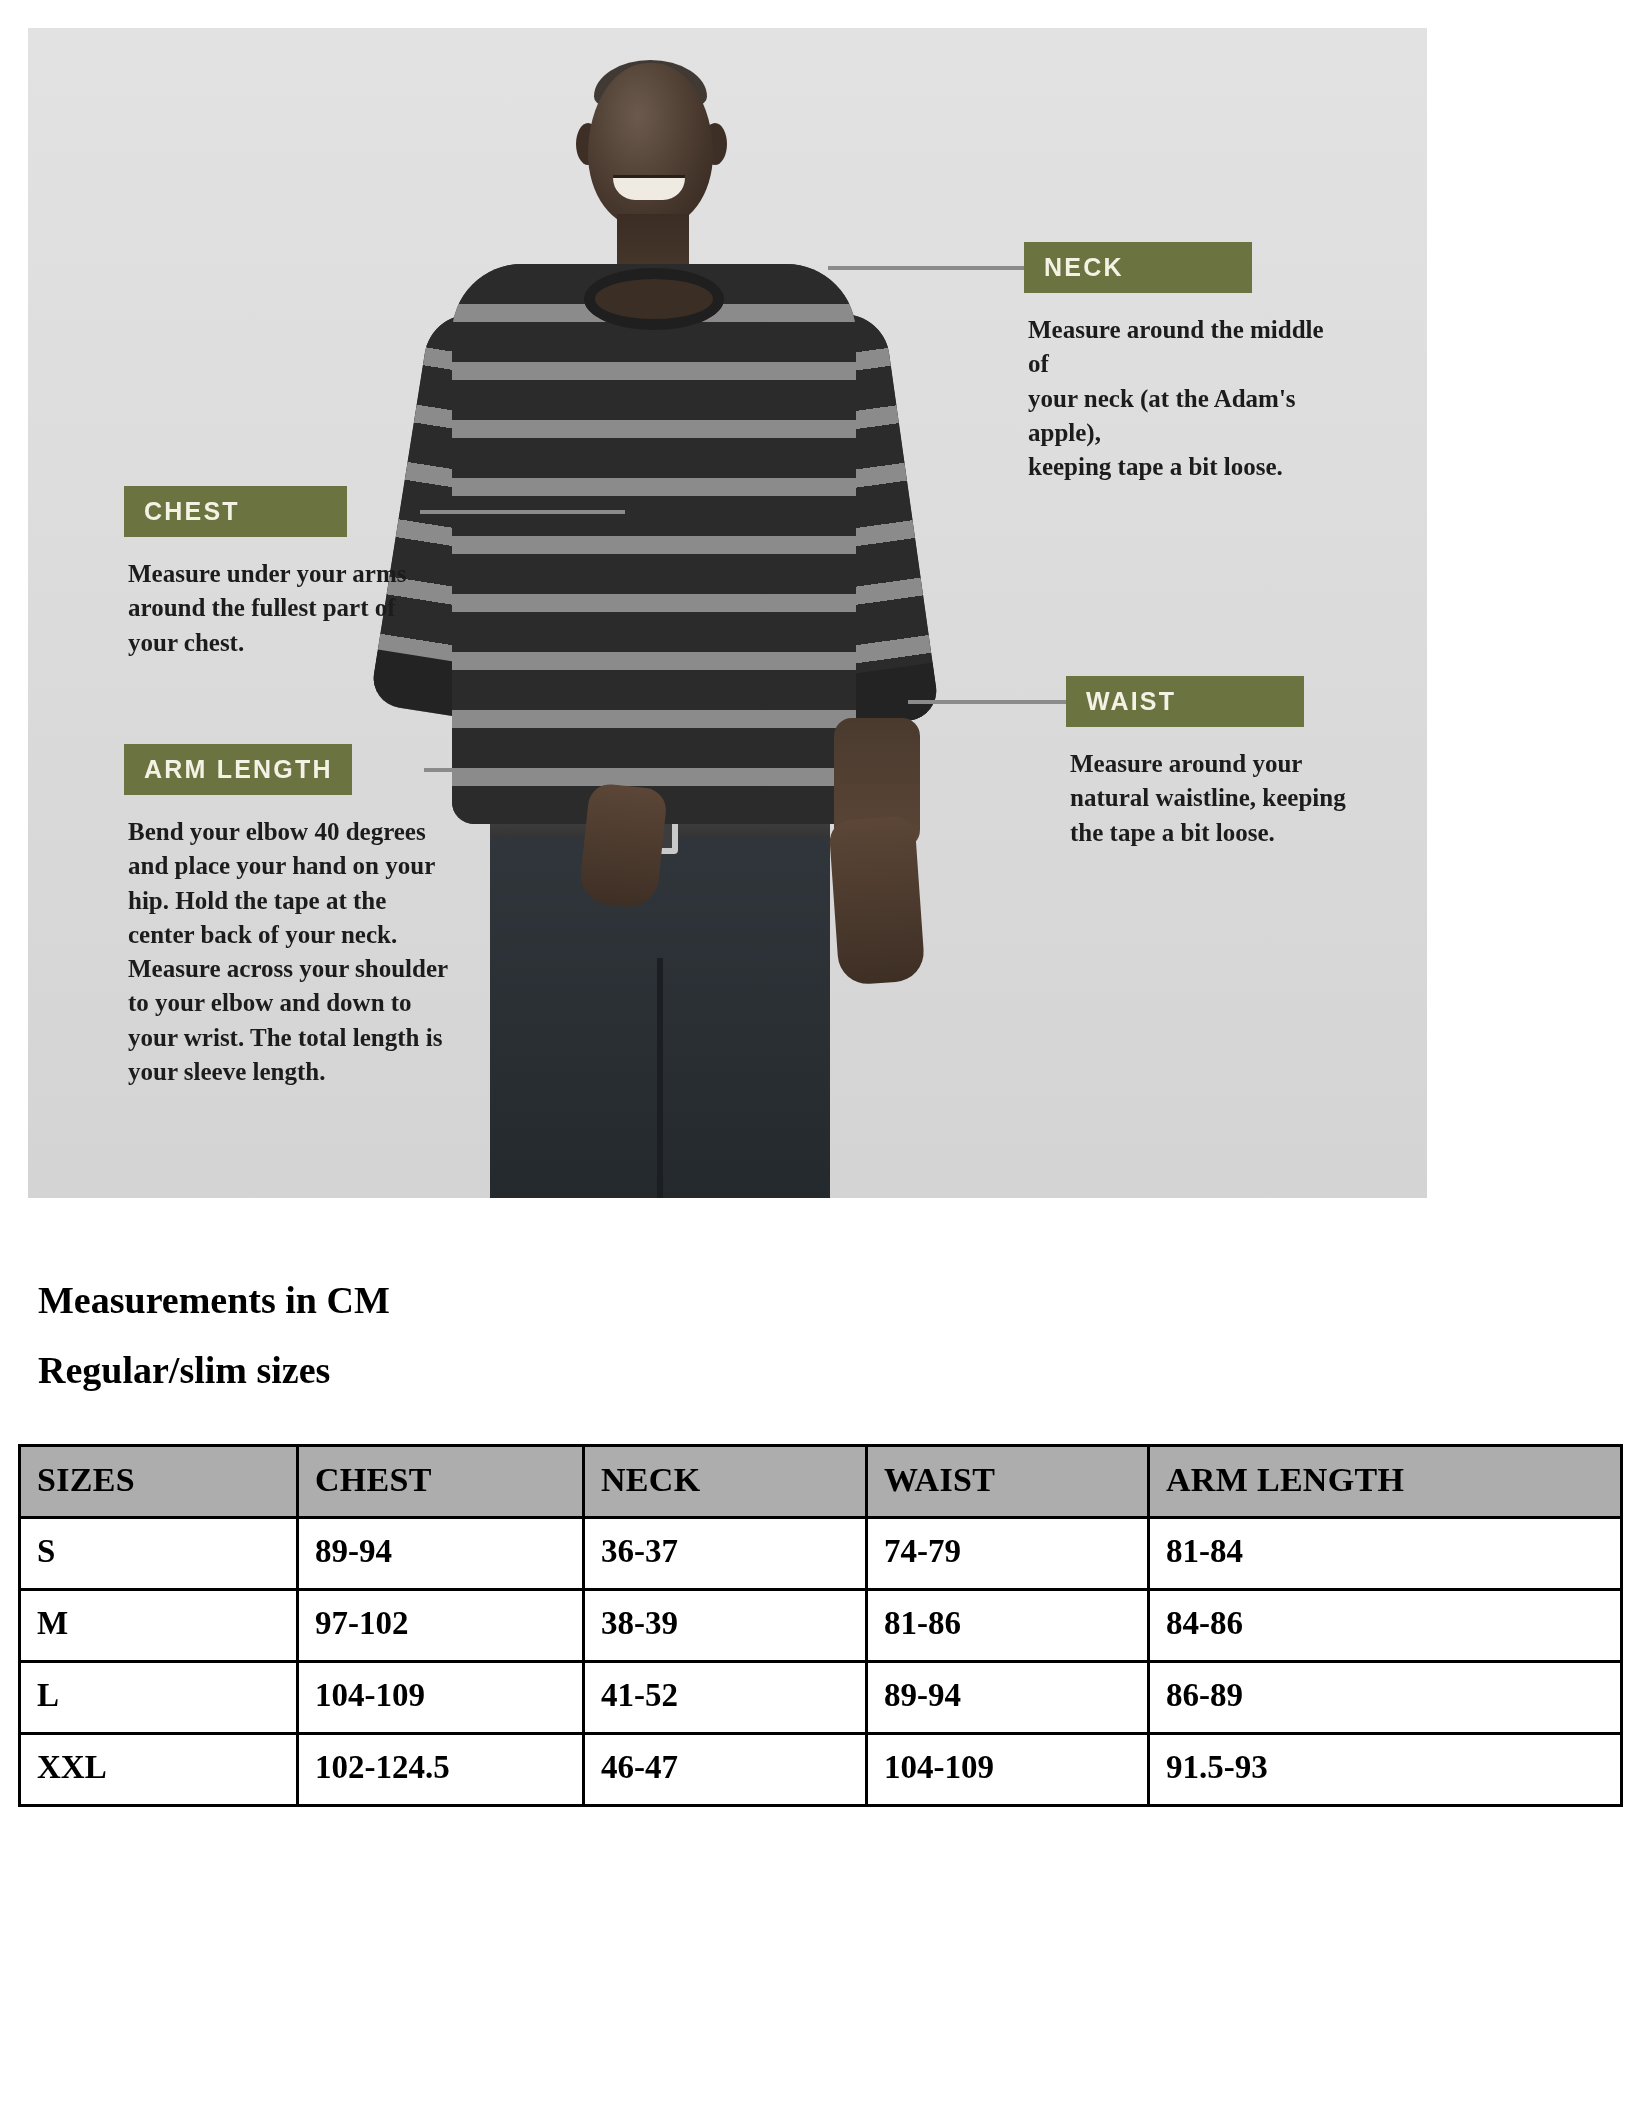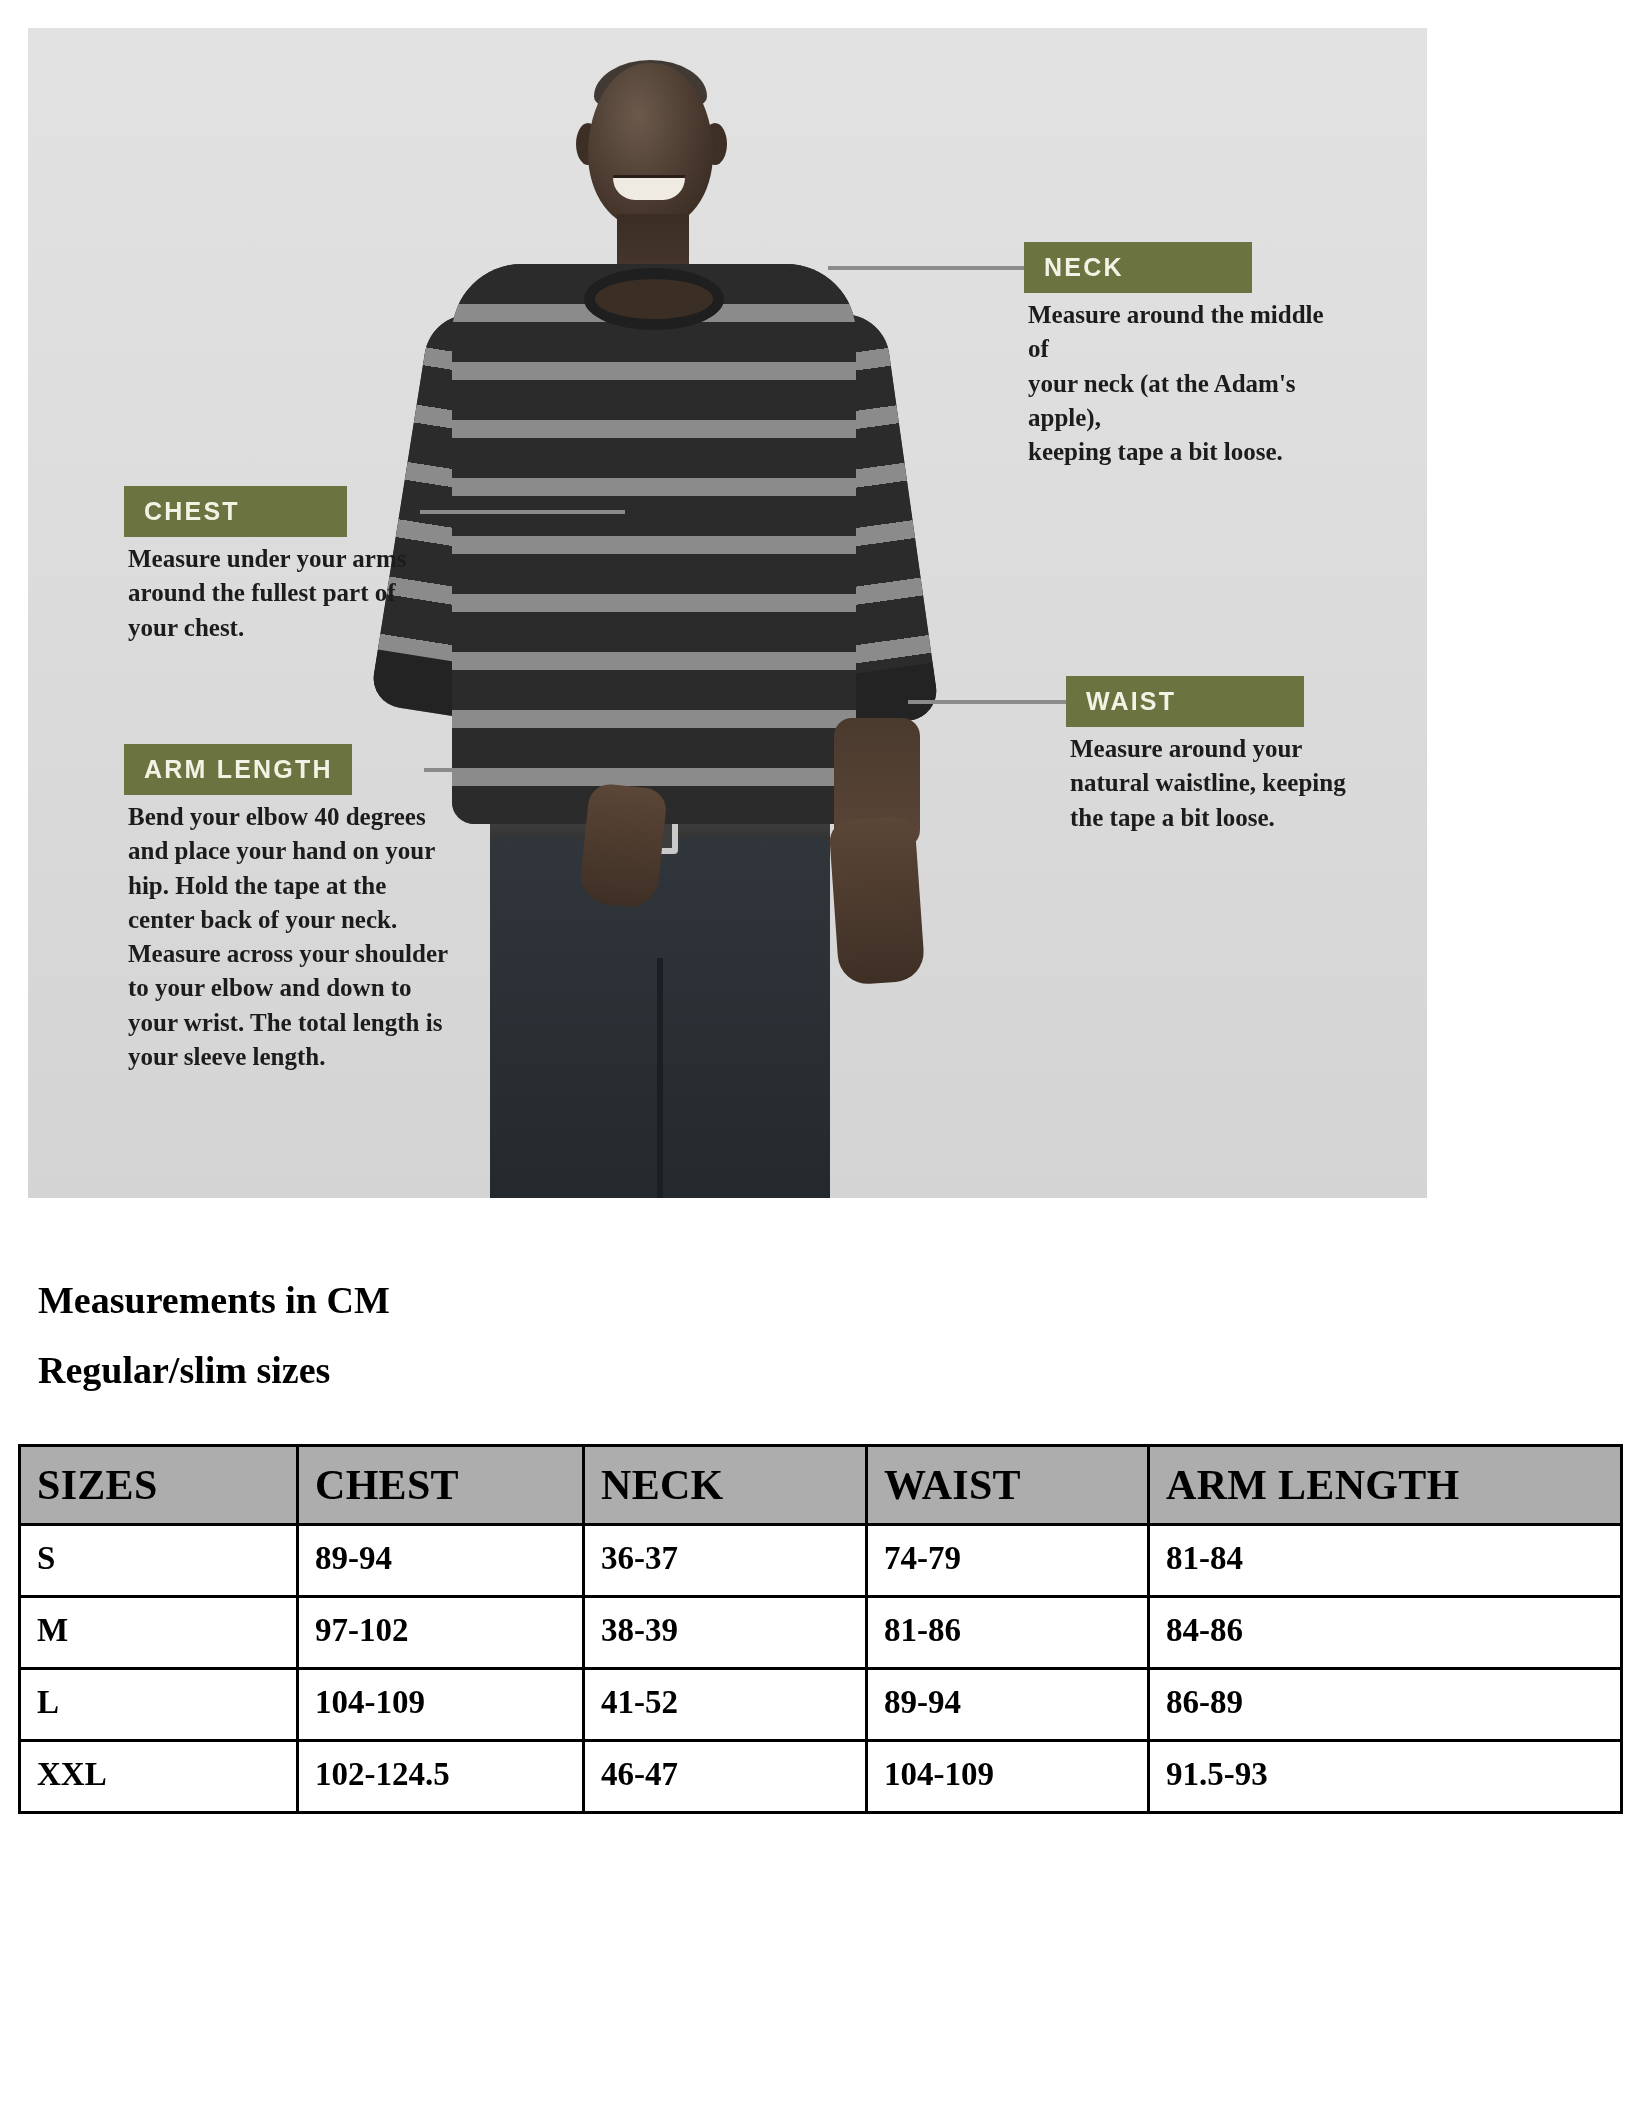--- a/index.html
+++ b/index.html
@@ -175,21 +175,21 @@
     letter-spacing: 2.2px;
     padding: 11px 18px 11px 20px;
     display: block;
   }
   .desc {
     font-family: "Liberation Serif", serif;
     font-weight: bold;
     font-size: 25px;
     line-height: 1.37;
     color: #1c1c1c;
-    margin-top: 5px;
+    margin-top: 20px;
     padding-left: 4px;
     white-space: pre-line;
   }
   .leader {
     position: absolute;
     height: 4px;
     background: #8b8b8b;
   }
 
   #callout-neck { left: 996px; top: 214px; width: 300px; }
@@ -236,21 +236,21 @@
     vertical-align: top;
     padding: 14px 10px 14px 16px;
     font-weight: bold;
     font-size: 33px;
     color: #000;
     height: 72px;
     box-sizing: border-box;
   }
   thead th {
     background: #adadad;
-    font-size: 42px;
+    font-size: 34px;
     letter-spacing: .3px;
   }
   col.c0 { width: 278px; }
   col.c1 { width: 286px; }
   col.c2 { width: 283px; }
   col.c3 { width: 282px; }
   col.c4 { width: 473px; }
 </style>
 </head>
 <body>

